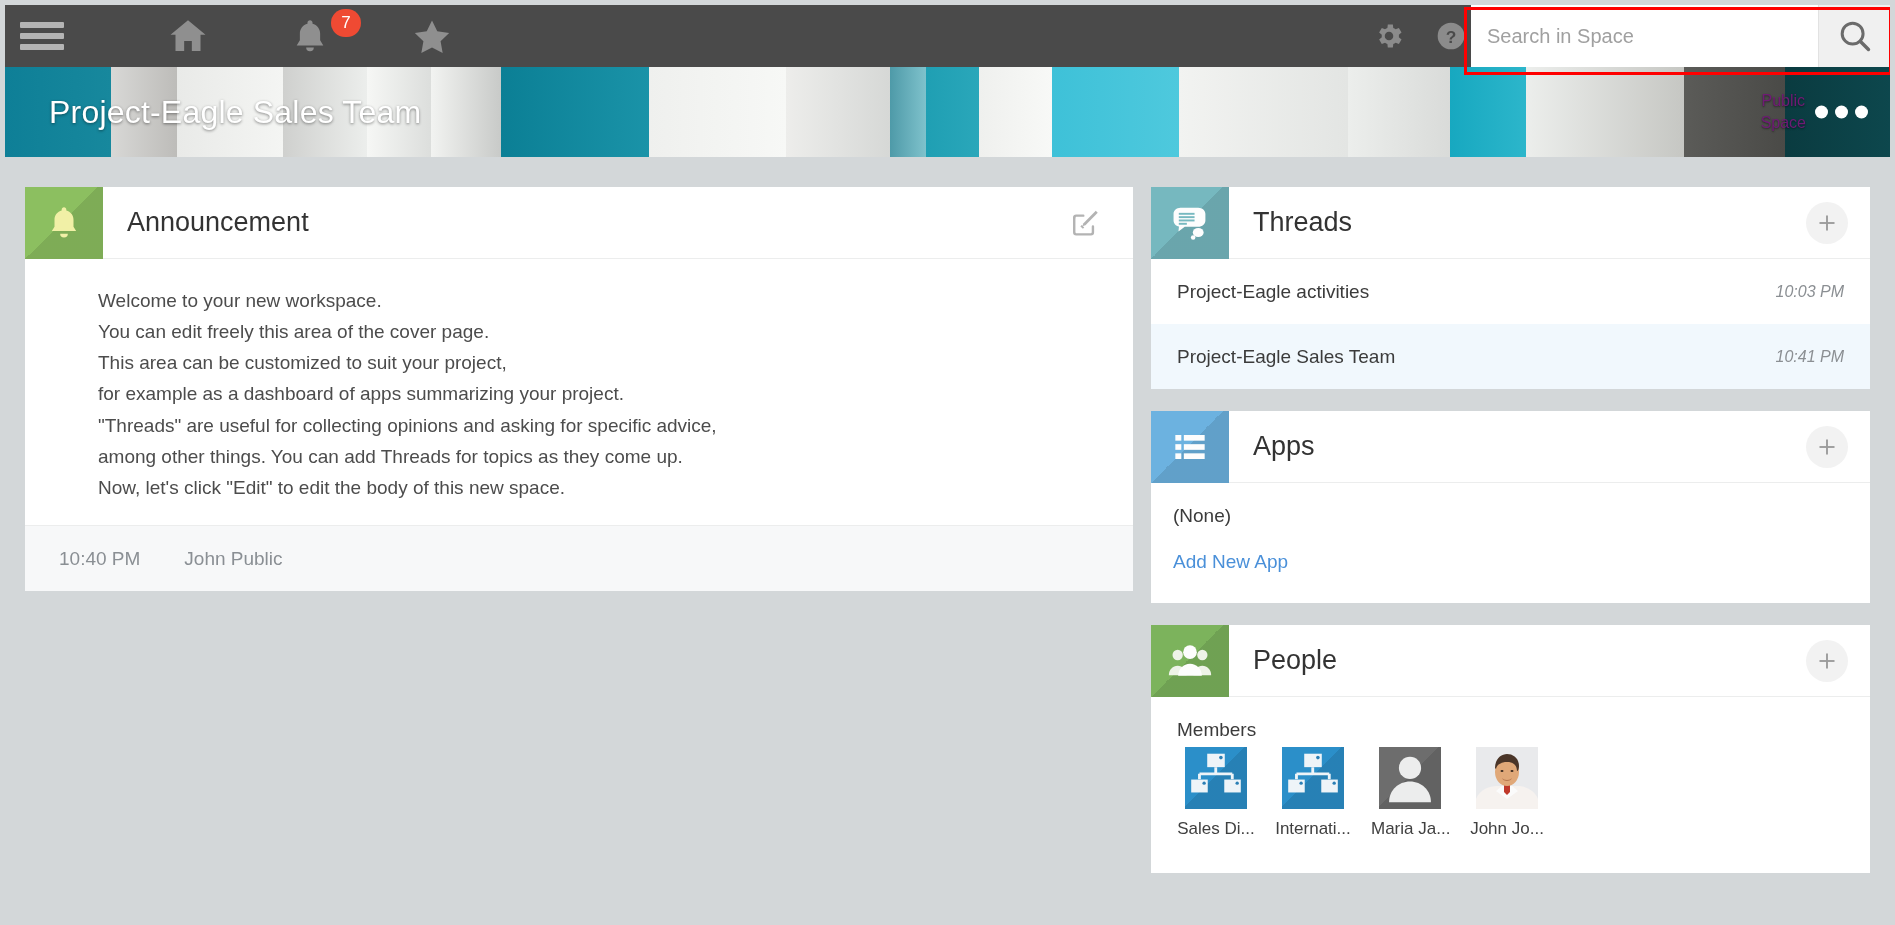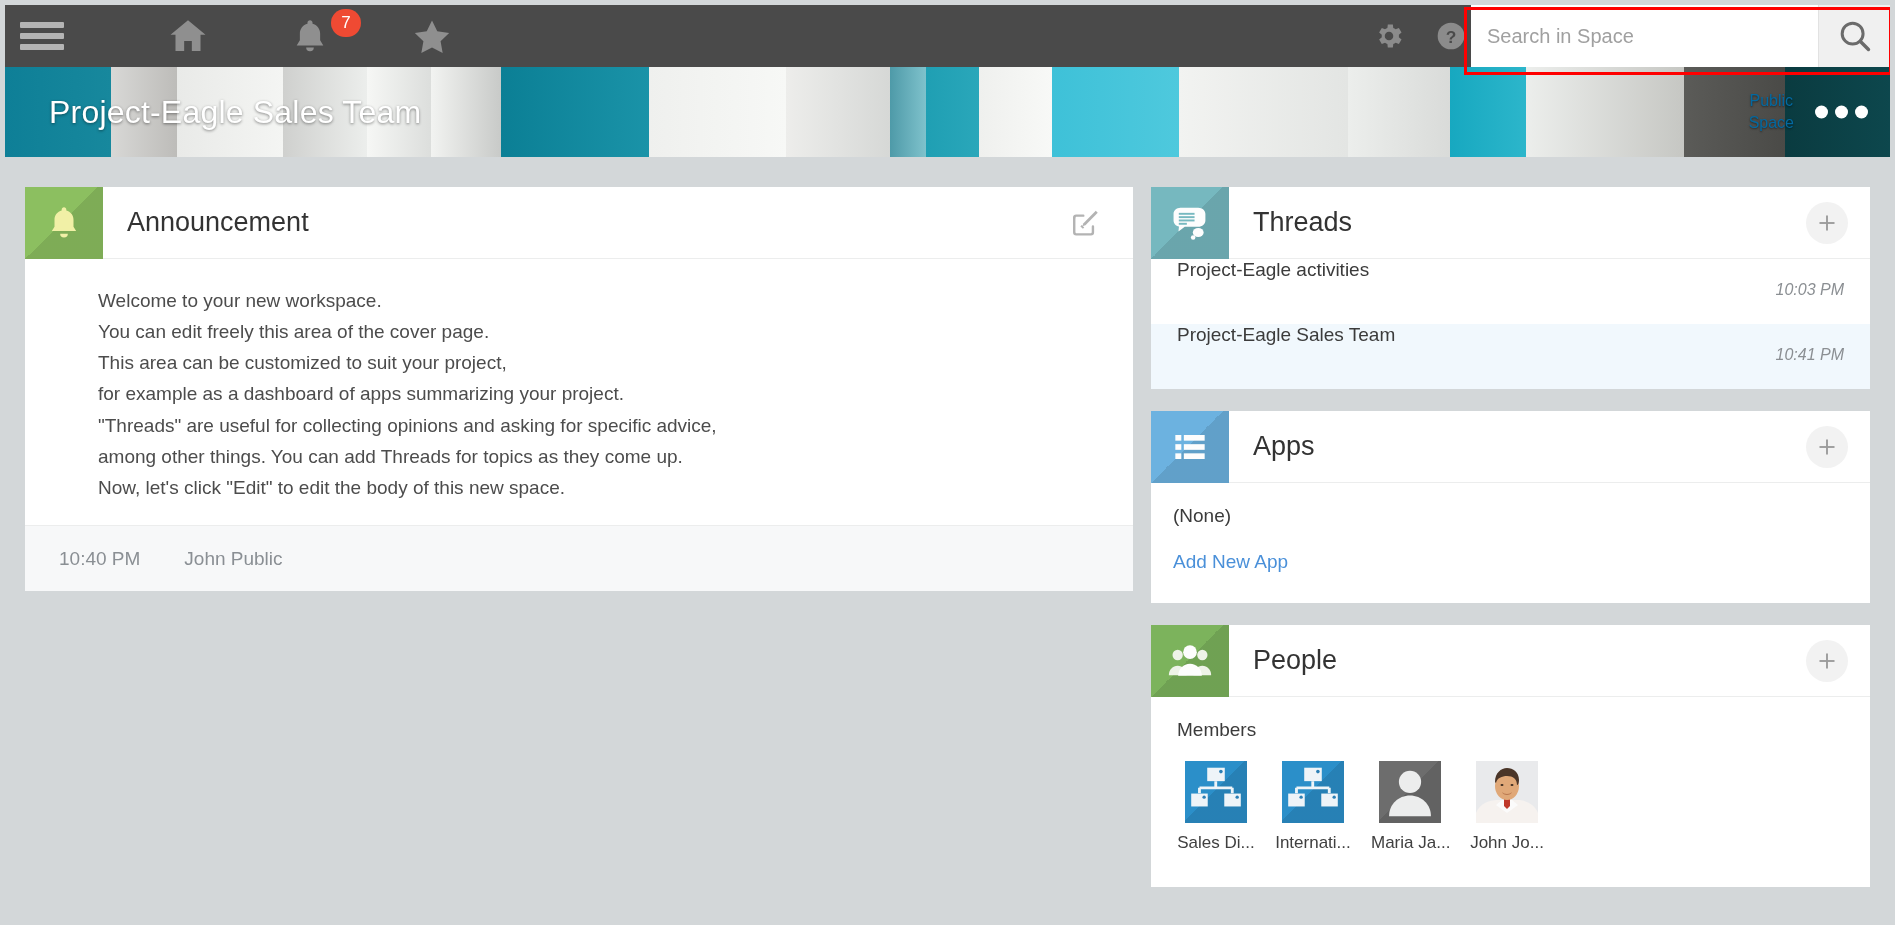--- a/index.html
+++ b/index.html
@@ -94,23 +94,23 @@
 
   #space-title {
     position:absolute; left:44px; top:50%;
     transform:translateY(-50%);
     font-size:32px; color:#ffffff;
     text-shadow:0 1px 3px rgba(0,0,0,.45);
     letter-spacing:.2px;
     white-space:nowrap;
   }
   #space-visibility {
-    position:absolute; right:96px; top:50%;
+    position:absolute; right:84px; top:50%;
     transform:translateY(-50%);
-    font-size:16px; color:#0369a1; line-height:1.35;
+    font-size:16px; color:#701a75; line-height:1.35;
     text-align:center; white-space:nowrap;
     text-shadow:0 1px 2px rgba(0,0,0,.5);
   }
   #space-menu {
     position:absolute; right:22px; top:50%;
     transform:translateY(-50%);
     display:flex; gap:7px; cursor:pointer;
   }
   #space-menu span { width:13px; height:13px; border-radius:50%; background:#fff; display:block; }
 
@@ -177,38 +177,37 @@
 
   
   #rightcol {
     position:absolute; left:1146px; top:18px;
     width:719px;
   }
   .right-card { margin-bottom:22px; }
 
   .list-row {
     height:65px;
-    display:flex; align-items:flex-start;
+    display:flex; align-items:center;
     padding:0 26px;
     font-size:19px; color:#3b3b3b;
     cursor:pointer;
-    flex-direction:column;
   }
   .list-row .row-time {
     margin-left:auto;
     font-size:16px; color:#8b8f93; font-style:italic;
   }
   .row-alt { background:#f1f8fd; }
 
   #apps-body { padding:22px 26px 30px 22px; }
   #apps-none { font-size:19px; color:#3b3b3b; margin-bottom:8px; }
   #apps-add  { font-size:19px; color:#4a90d9; cursor:pointer;margin-top:24px; }
 
   #people-body { padding:22px 26px 34px 26px; }
-  #members-label { font-size:19px; color:#3b3b3b; margin-bottom:20px; }
+  #members-label { font-size:19px; color:#3b3b3b; margin-bottom:6px; }
   #members-grid { display:flex; gap:19px; }
   .member { width:78px; text-align:center; cursor:pointer; }
   .member-av {
     width:62px; height:62px; margin:0 auto 10px auto;
     position:relative; overflow:hidden;
     display:flex;align-items:center;justify-content:center;
   }
   .member-name {
     font-size:17px; color:#404040;
     white-space:nowrap; overflow:hidden;

